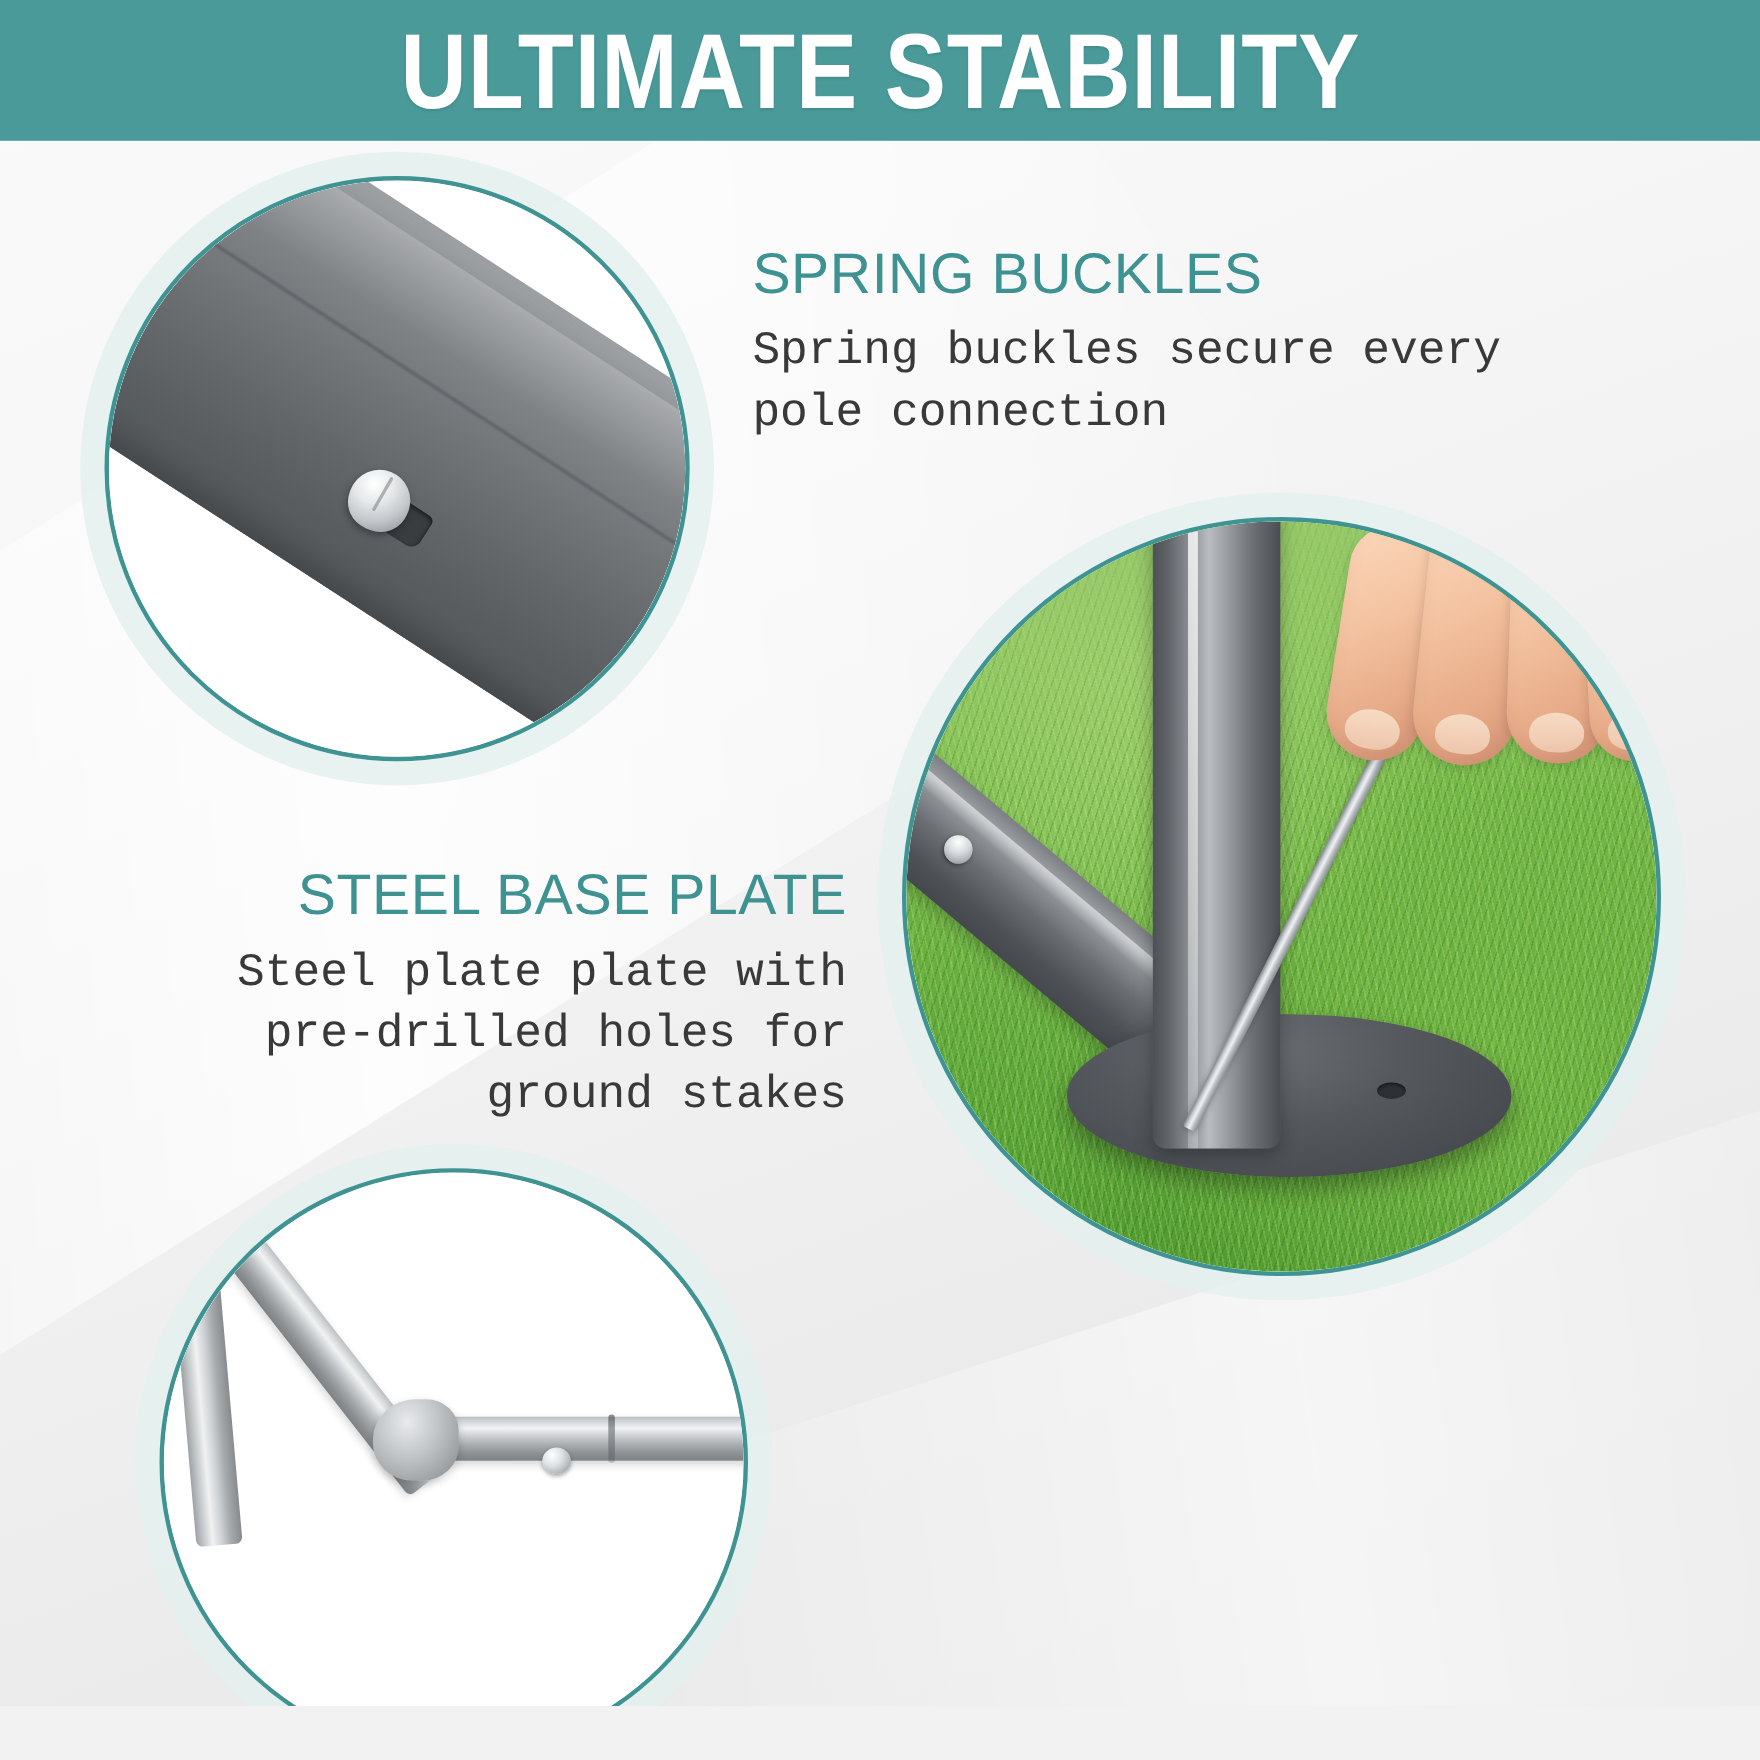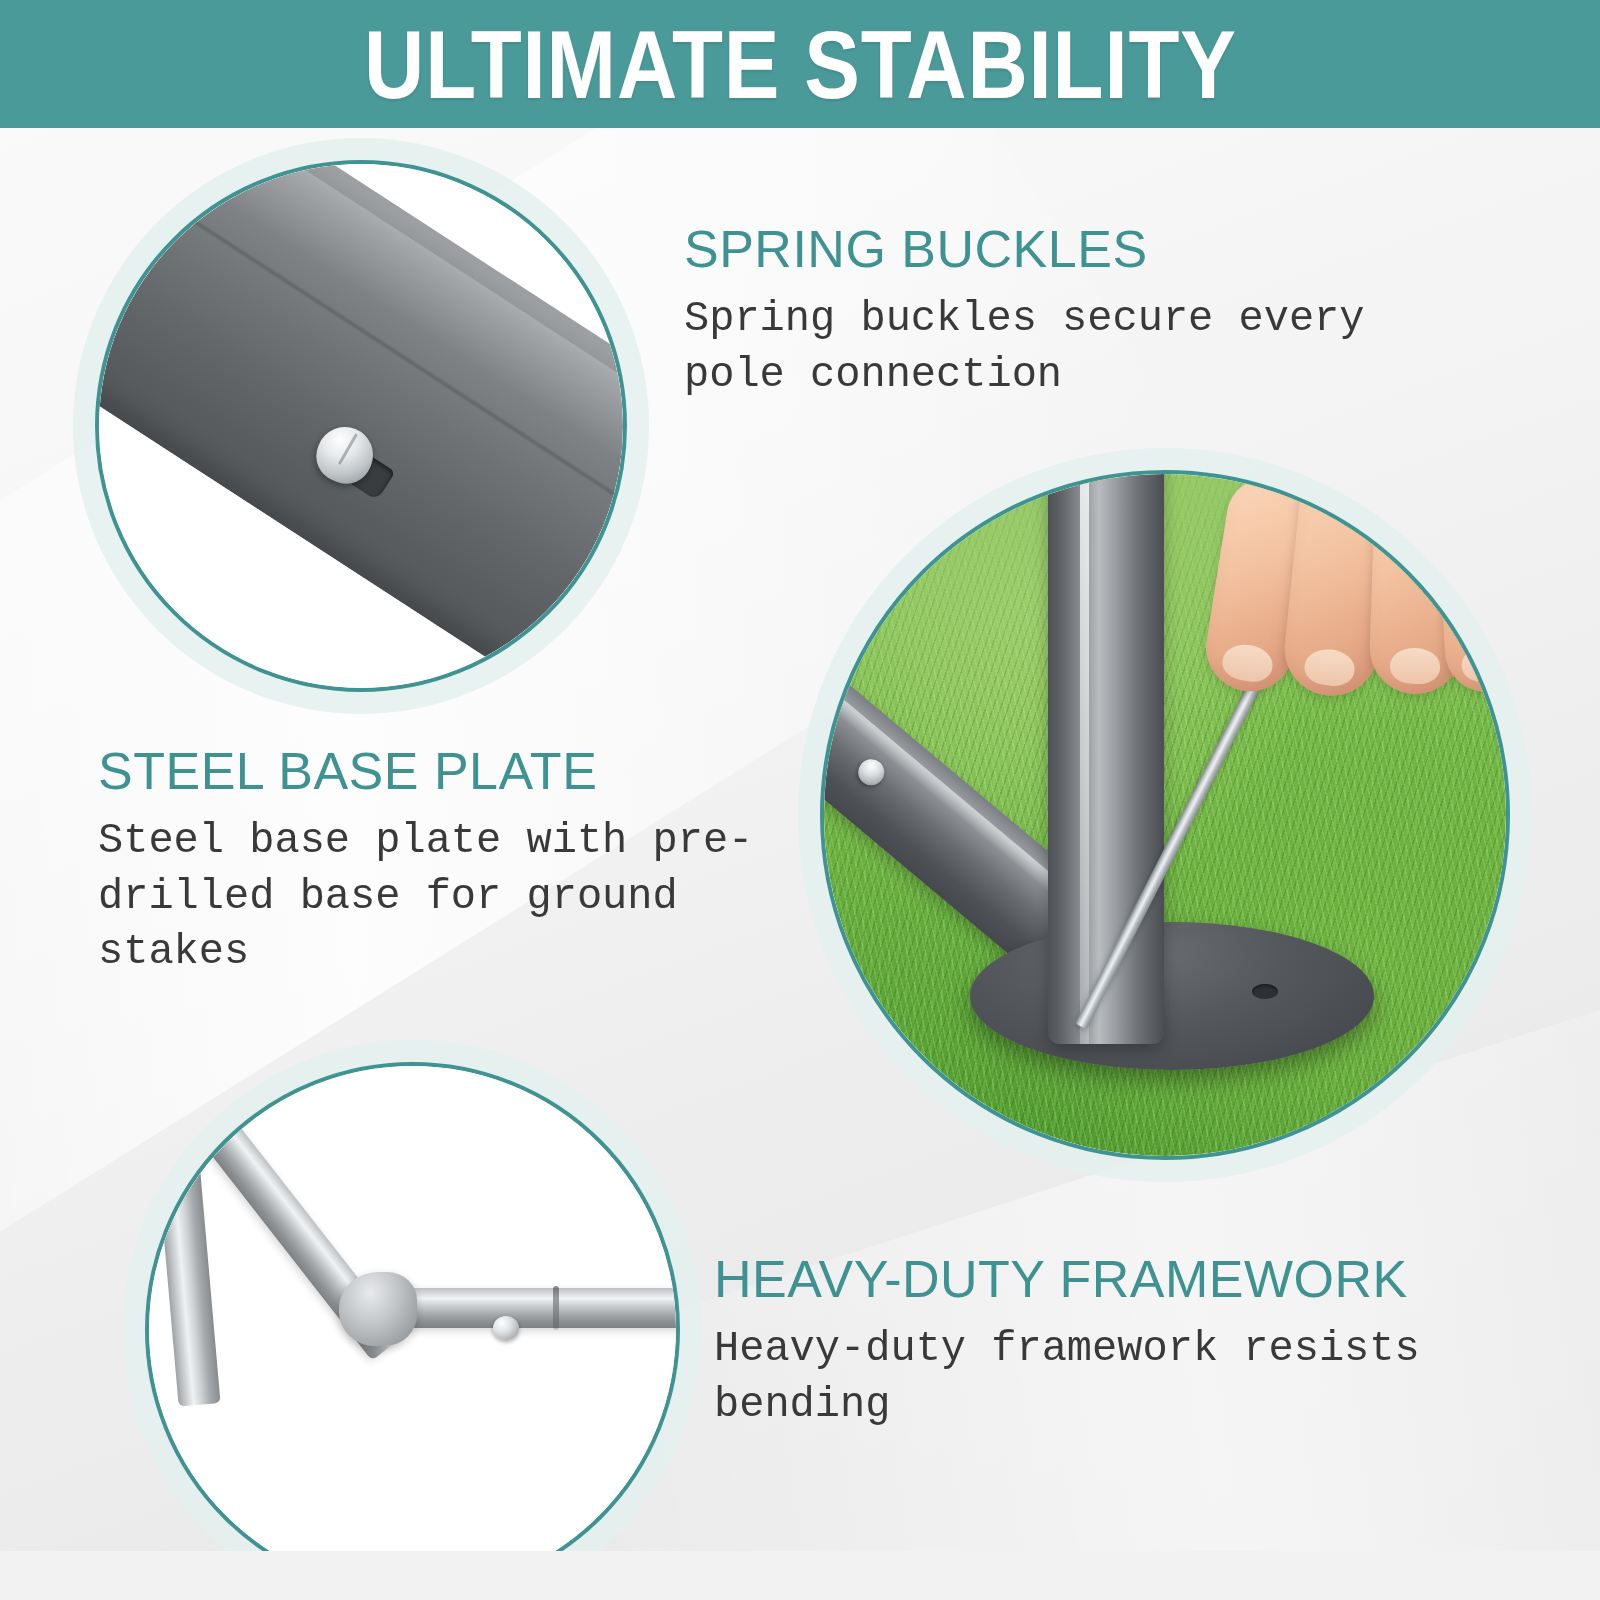--- a/index.html
+++ b/index.html
@@ -311,21 +311,21 @@
   }
   .feature p {
     font-family:Liberation Mono, monospace;
     color:#39393a;
     font-weight:400;
     font-size:42px;
     line-height:1.32;
   }
 
   #f-buckles { left:684px; top:222px; width:700px; text-align:left; }
-  #f-plate   { left:98px;  top:744px; width:672px; }
+  #f-plate   { left:98px;  top:787px; width:672px; text-align:right; }
   #f-frame   { left:714px; top:1252px; width:790px; text-align:left; }
 </style>
 </head>
 <body>
 
 <div class="canvas">
 
   <div class="sheen-a"></div>
   <div class="sheen-b"></div>
 
@@ -405,21 +405,17 @@
     </div>
   </div>
 
   <div class="feature" id="f-buckles">
     <h2>SPRING BUCKLES</h2>
     <p>Spring buckles secure every pole connection</p>
   </div>
 
   <div class="feature" id="f-plate">
     <h2>STEEL BASE PLATE</h2>
-    <p>Steel base plate with pre-drilled base for ground stakes</p>
-  </div>
-
-  <div class="feature" id="f-frame">
-    <h2>HEAVY-DUTY FRAMEWORK</h2>
-    <p>Heavy-duty framework resists bending</p>
-  </div>
+    <p>Steel plate plate with pre-drilled holes for ground stakes</p>
+  </div>
+
 
 </div>
 
 </body></html>

